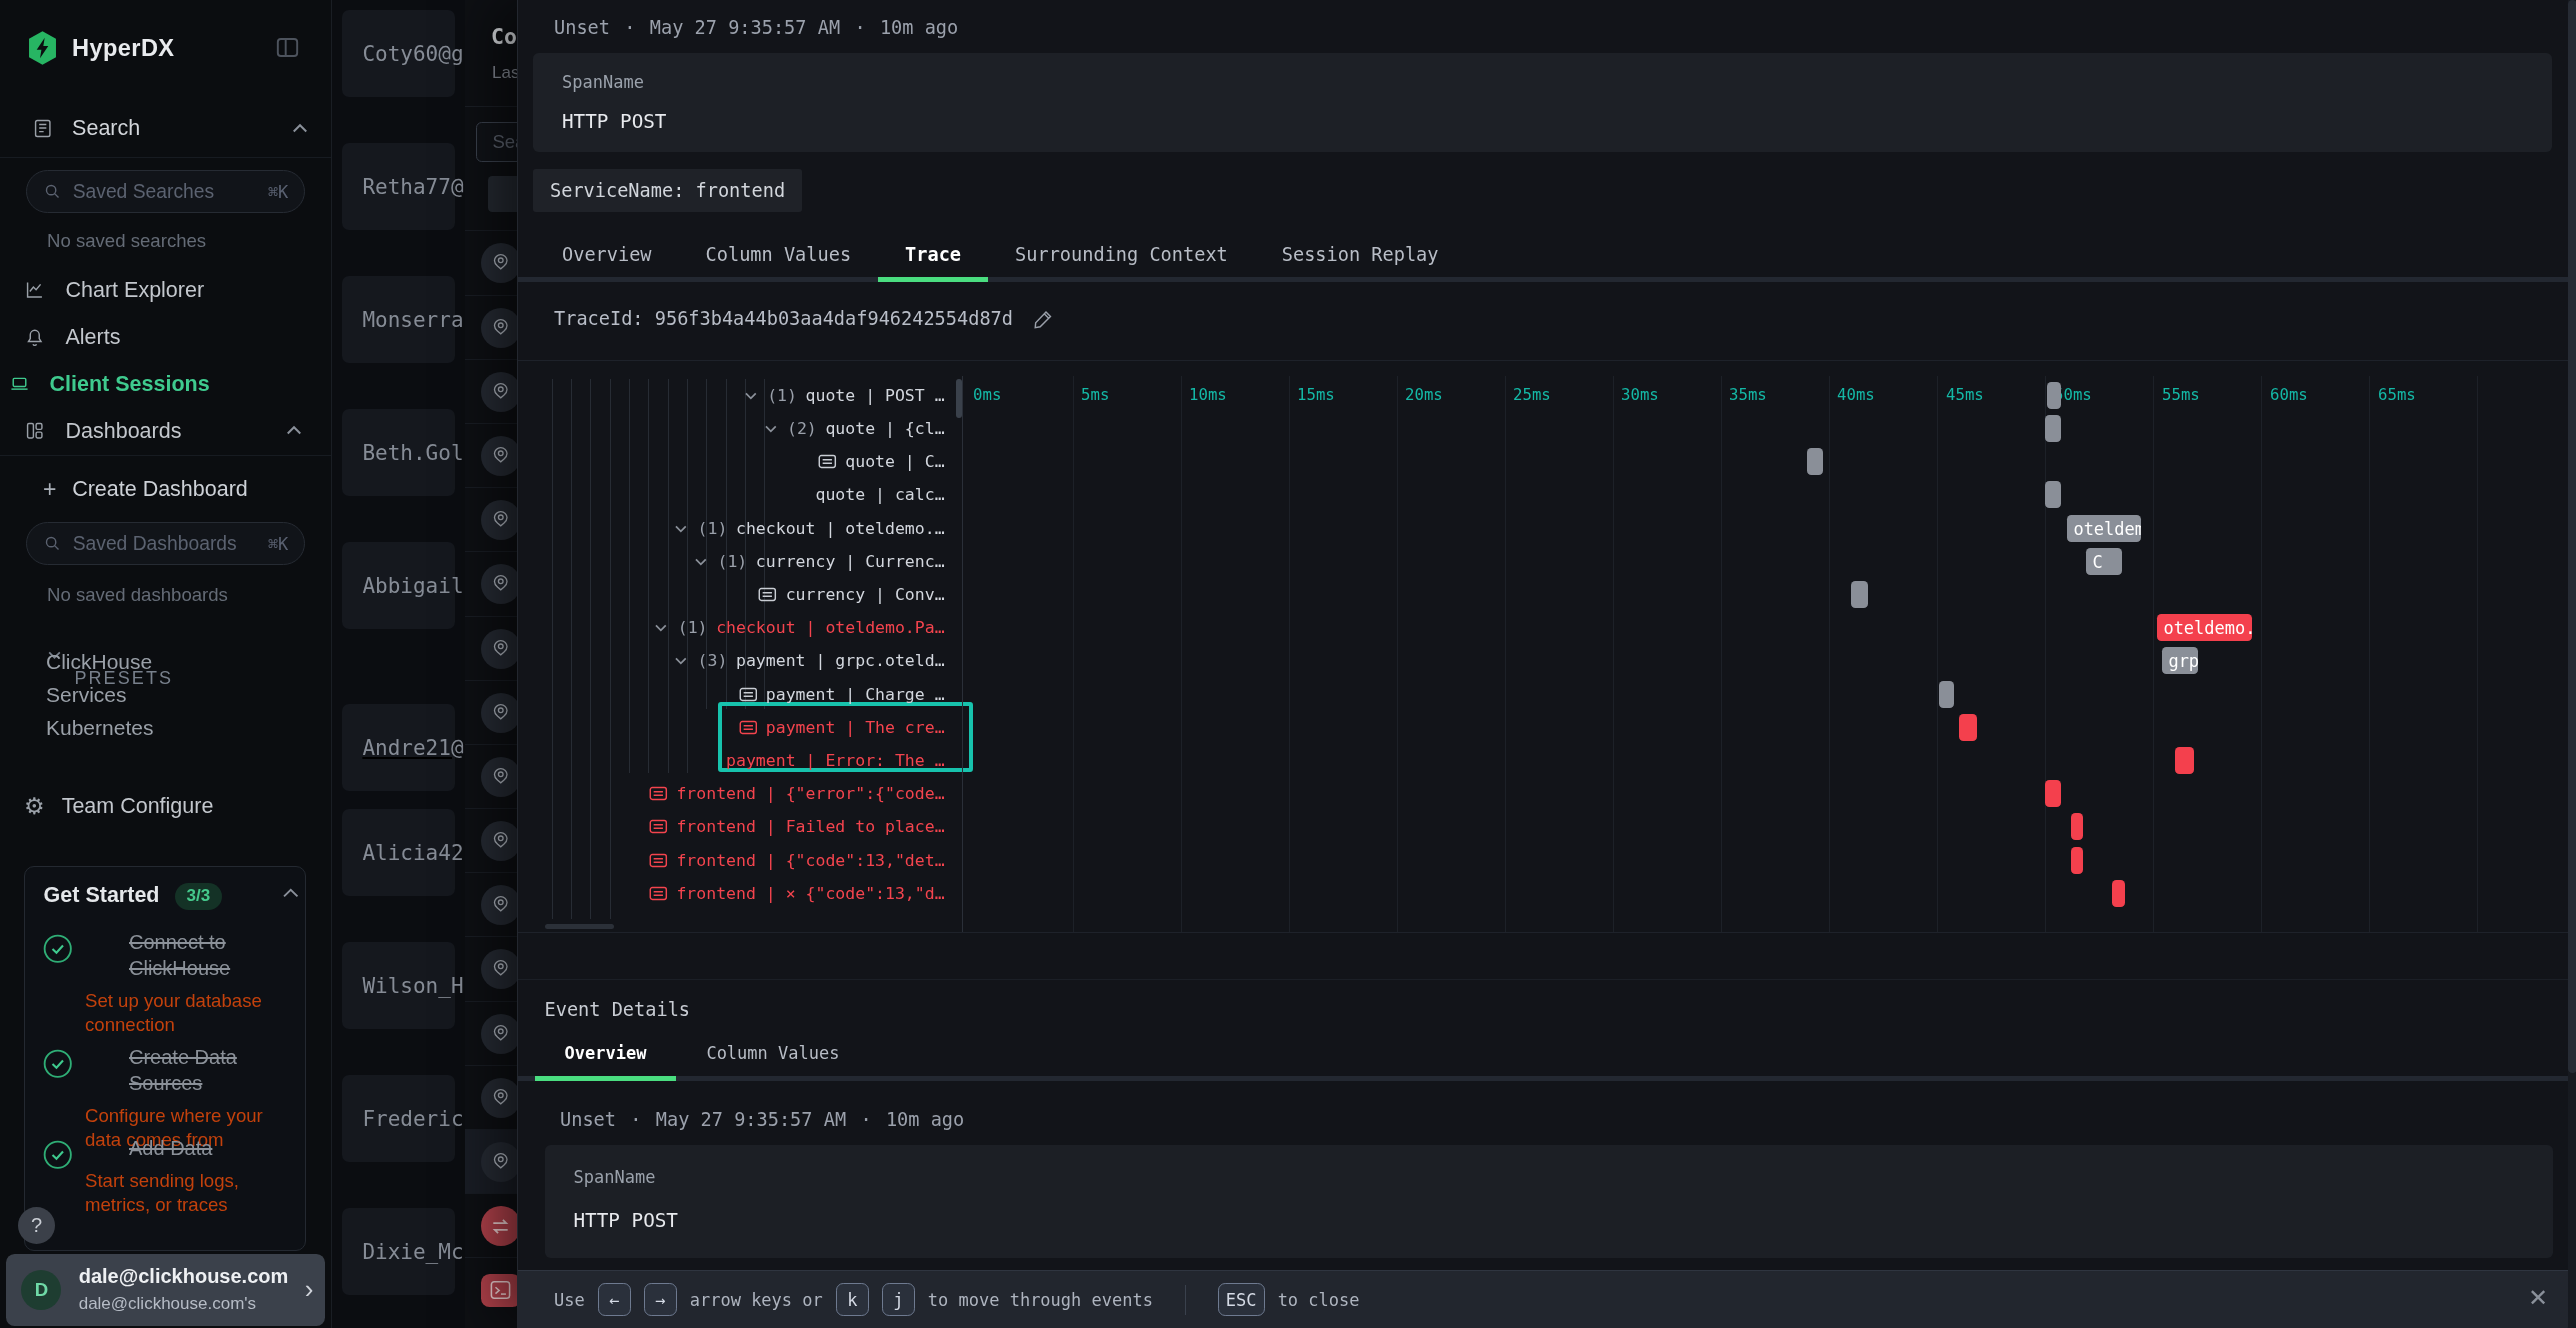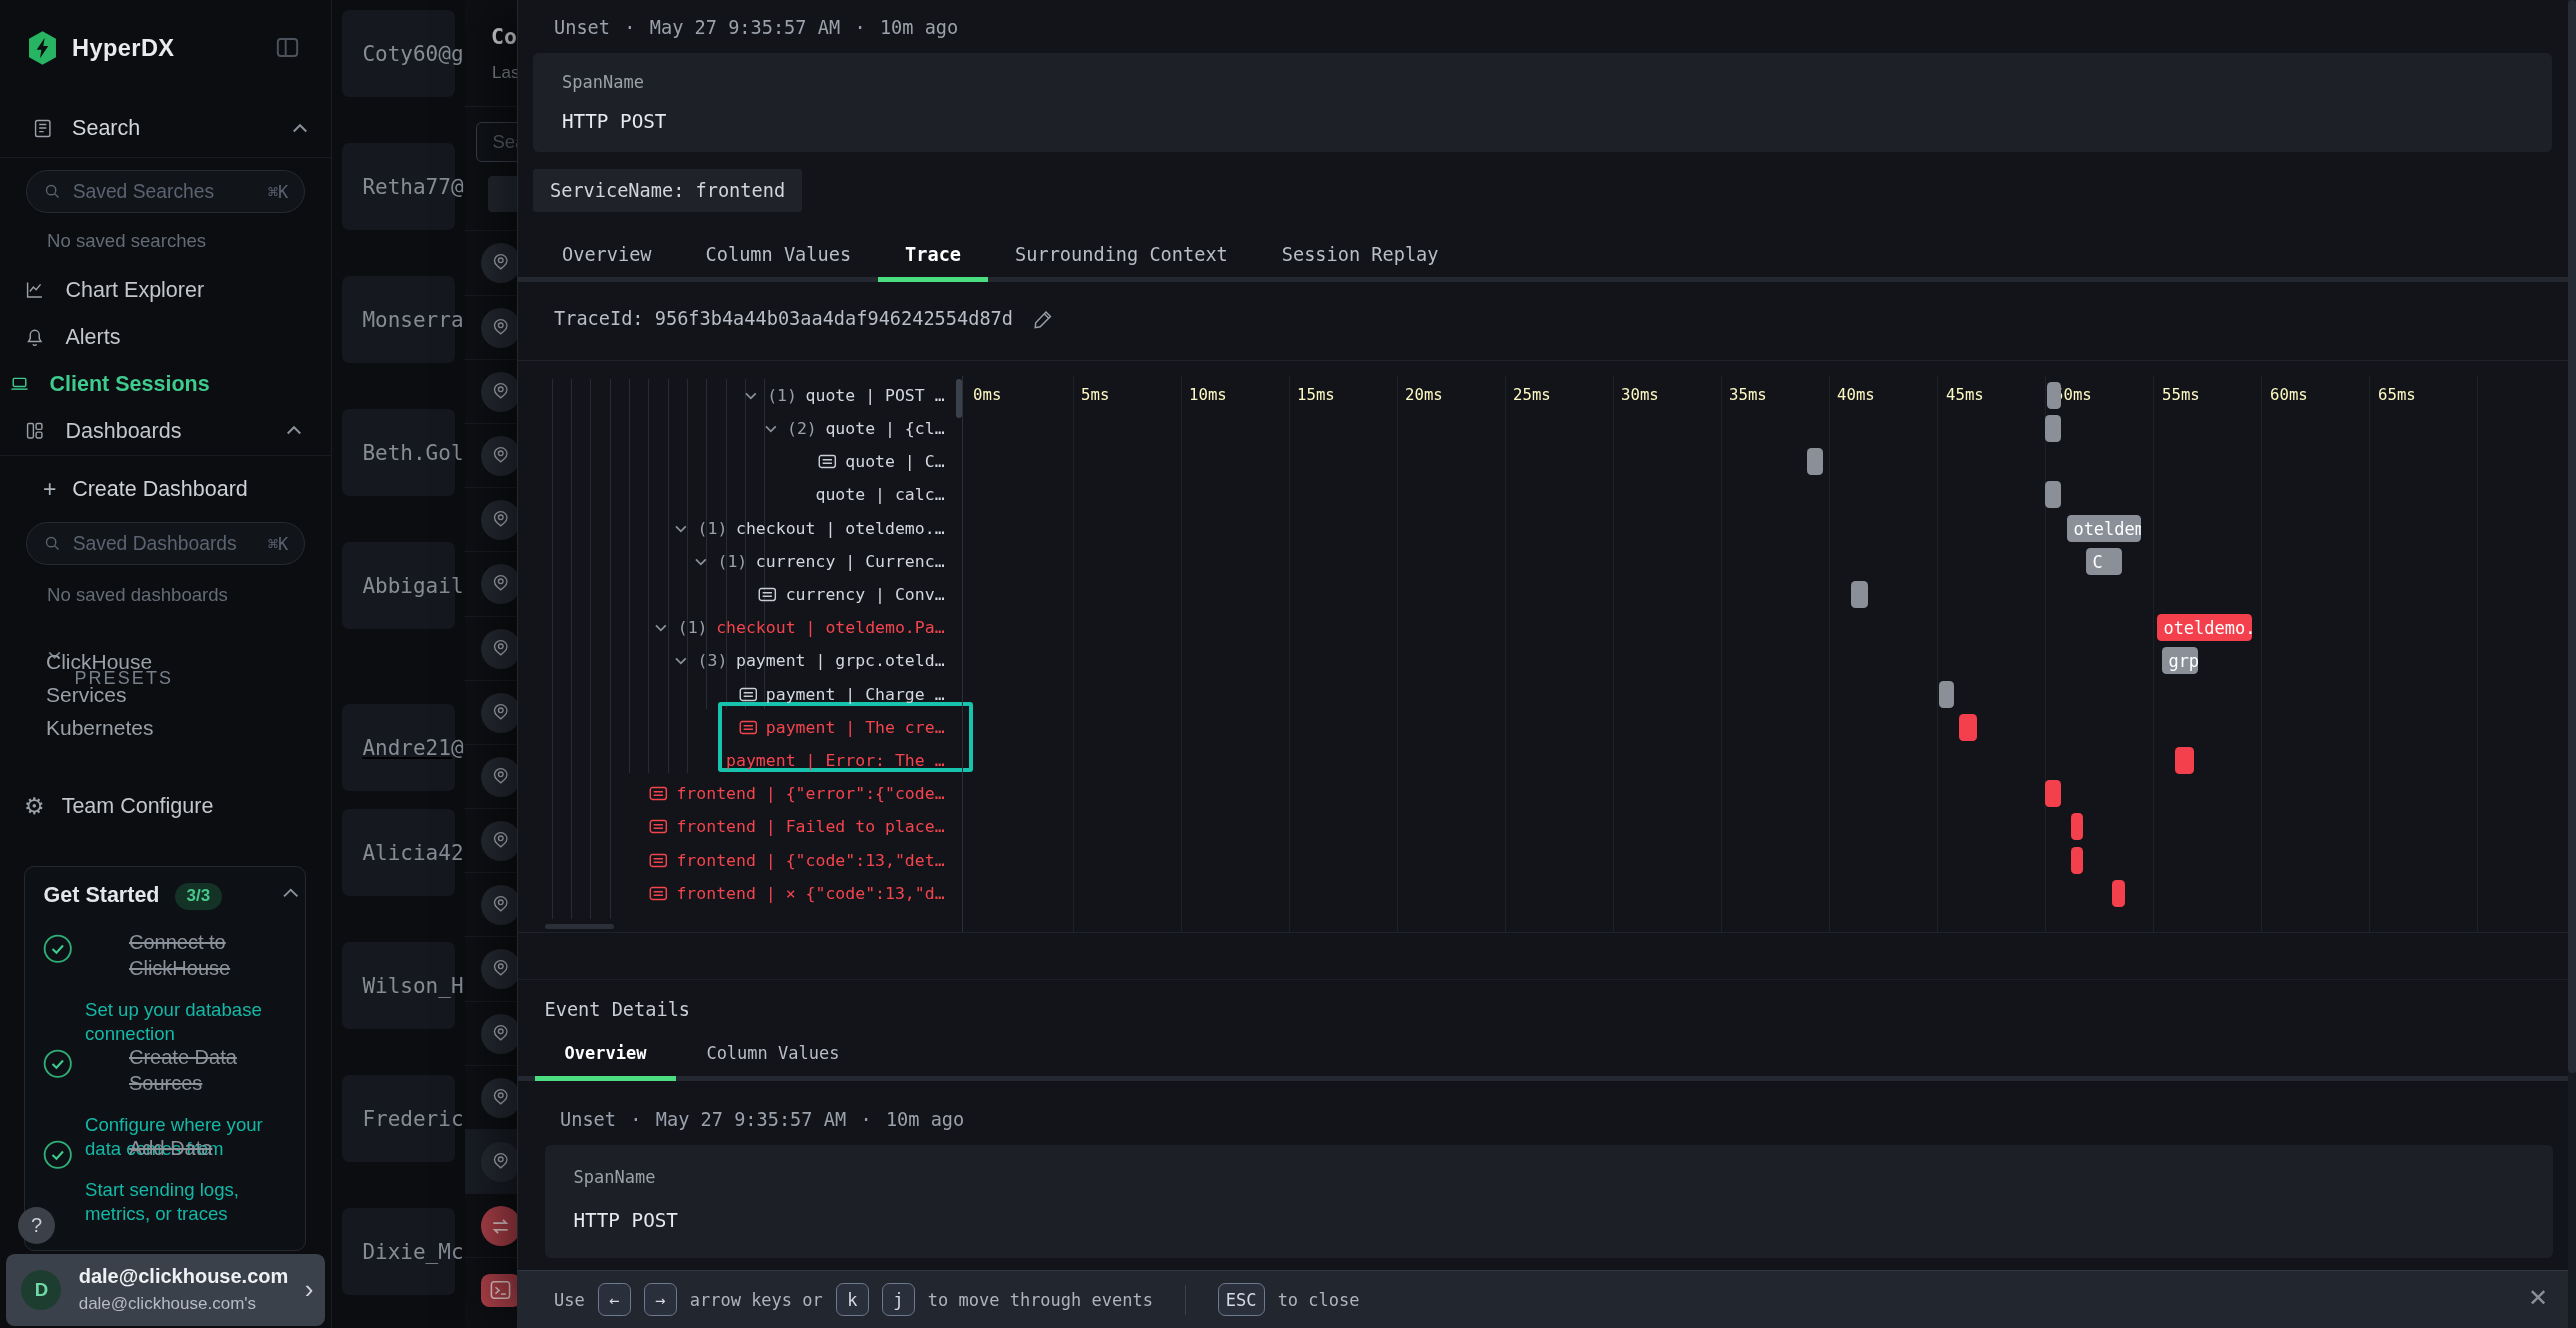--- a/index.html
+++ b/index.html
@@ -39,21 +39,21 @@
 
   #gs-card{position:absolute;left:24px;top:866px;width:282px;height:385px;border:1.4px solid #242931;border-radius:10px;background:#0d1015;box-sizing:border-box;}
   #gs-head{position:absolute;left:18.6px;top:15.7px;right:4px;display:flex;align-items:flex-start;}
   #gs-title{font-size:21.5px;font-weight:bold;color:#e4e7ea;}
   #gs-badge{margin-left:15.7px;background:#143226;color:#45c98c;font-size:17px;font-weight:bold;border-radius:14.3px;padding:3.6px 11.4px;}
   #gs-head .chev{margin-left:auto;color:#8a909a;}
   .task{position:absolute;left:17px;width:250px;}
   .task .ck{position:absolute;left:0;top:4.3px;}
   .task .tx{margin-left:43px;}
   .task .t1{font-size:20px;color:#8b9199;text-decoration:line-through;line-height:26px;margin-left:44px;}
-  .task .t2{font-size:18.6px;color:#14b8a6;line-height:24px;margin-top:17px;}
+  .task .t2{font-size:18.6px;color:#c2410c;line-height:24px;margin-top:8px;}
   #help-btn{position:absolute;left:18px;top:1207px;width:37px;height:37px;border-radius:50%;background:#3b4049;color:#c9cdd4;
     font-size:20px;display:flex;align-items:center;justify-content:center;z-index:3;}
   #user-chip{position:absolute;left:5.7px;top:1254px;width:319px;height:72px;border-radius:8.6px;background:rgba(64,70,80,.93);z-index:3;}
   #user-avatar{position:absolute;left:15.7px;top:15.7px;width:40px;height:40px;border-radius:50%;background:#1e3d31;color:#6fd9a6;
     font-size:18.6px;font-weight:bold;display:flex;align-items:center;justify-content:center;}
   #user-email{position:absolute;left:73px;top:11.4px;font-size:20px;font-weight:bold;color:#eef0f3;}
   #user-sub{position:absolute;left:73px;top:40px;font-size:17px;color:#b6bcc6;}
   #user-chev{position:absolute;right:11.4px;top:20px;font-size:26px;color:#cfd3da;}
 
   
@@ -97,21 +97,21 @@
   #log-select{width:265px;height:47px;border:1.4px solid #4a5160;border-radius:4.3px;background:#1a1d24;
     display:flex;align-items:center;padding:0 13px;box-sizing:border-box;}
   #log-select .ic{color:#aeb4be;}
   #log-select .vl{margin-left:11.4px;font-size:18.6px;color:#d6dade;}
   #log-select .ud{margin-left:auto;color:#8a9099;}
   .h-div{position:absolute;left:0;width:2059px;height:1.4px;background:#1e222a;}
 
   
   #trace-area{position:absolute;left:0;top:376px;width:2059px;height:557px;overflow:hidden;}
   .gridline{position:absolute;top:0;height:557px;width:1.4px;background:#1d2128;}
-  .tick{position:absolute;top:8.6px;font-size:15.7px;color:#fef9c3;}
+  .tick{position:absolute;top:8.6px;font-size:15.7px;color:#14b8a6;}
   .guide{position:absolute;width:1.4px;background:#272c34;}
   #tree-divider{position:absolute;left:444px;top:0;width:1.4px;height:557px;background:#2a2f38;}
   #tree-vthumb{position:absolute;left:438px;top:2.9px;width:5.7px;height:39px;background:#3a414b;border-radius:2.9px;}
   #tree-hthumb{position:absolute;left:26.5px;top:548px;width:69px;height:5px;background:#2b3038;border-radius:2.9px;}
   .trow{position:absolute;left:0;width:438px;height:33px;display:flex;align-items:center;justify-content:flex-end;
     gap:8.6px;padding-right:11.4px;box-sizing:border-box;font-size:16.5px;color:#d3d7de;white-space:nowrap;}
   .trow.err{color:#f4444e;}
   .trow .cnt{color:#9aa0aa;}
   .trow .chev{color:#8a9099;}
   .trow .dic{color:#c9cdd4;}

